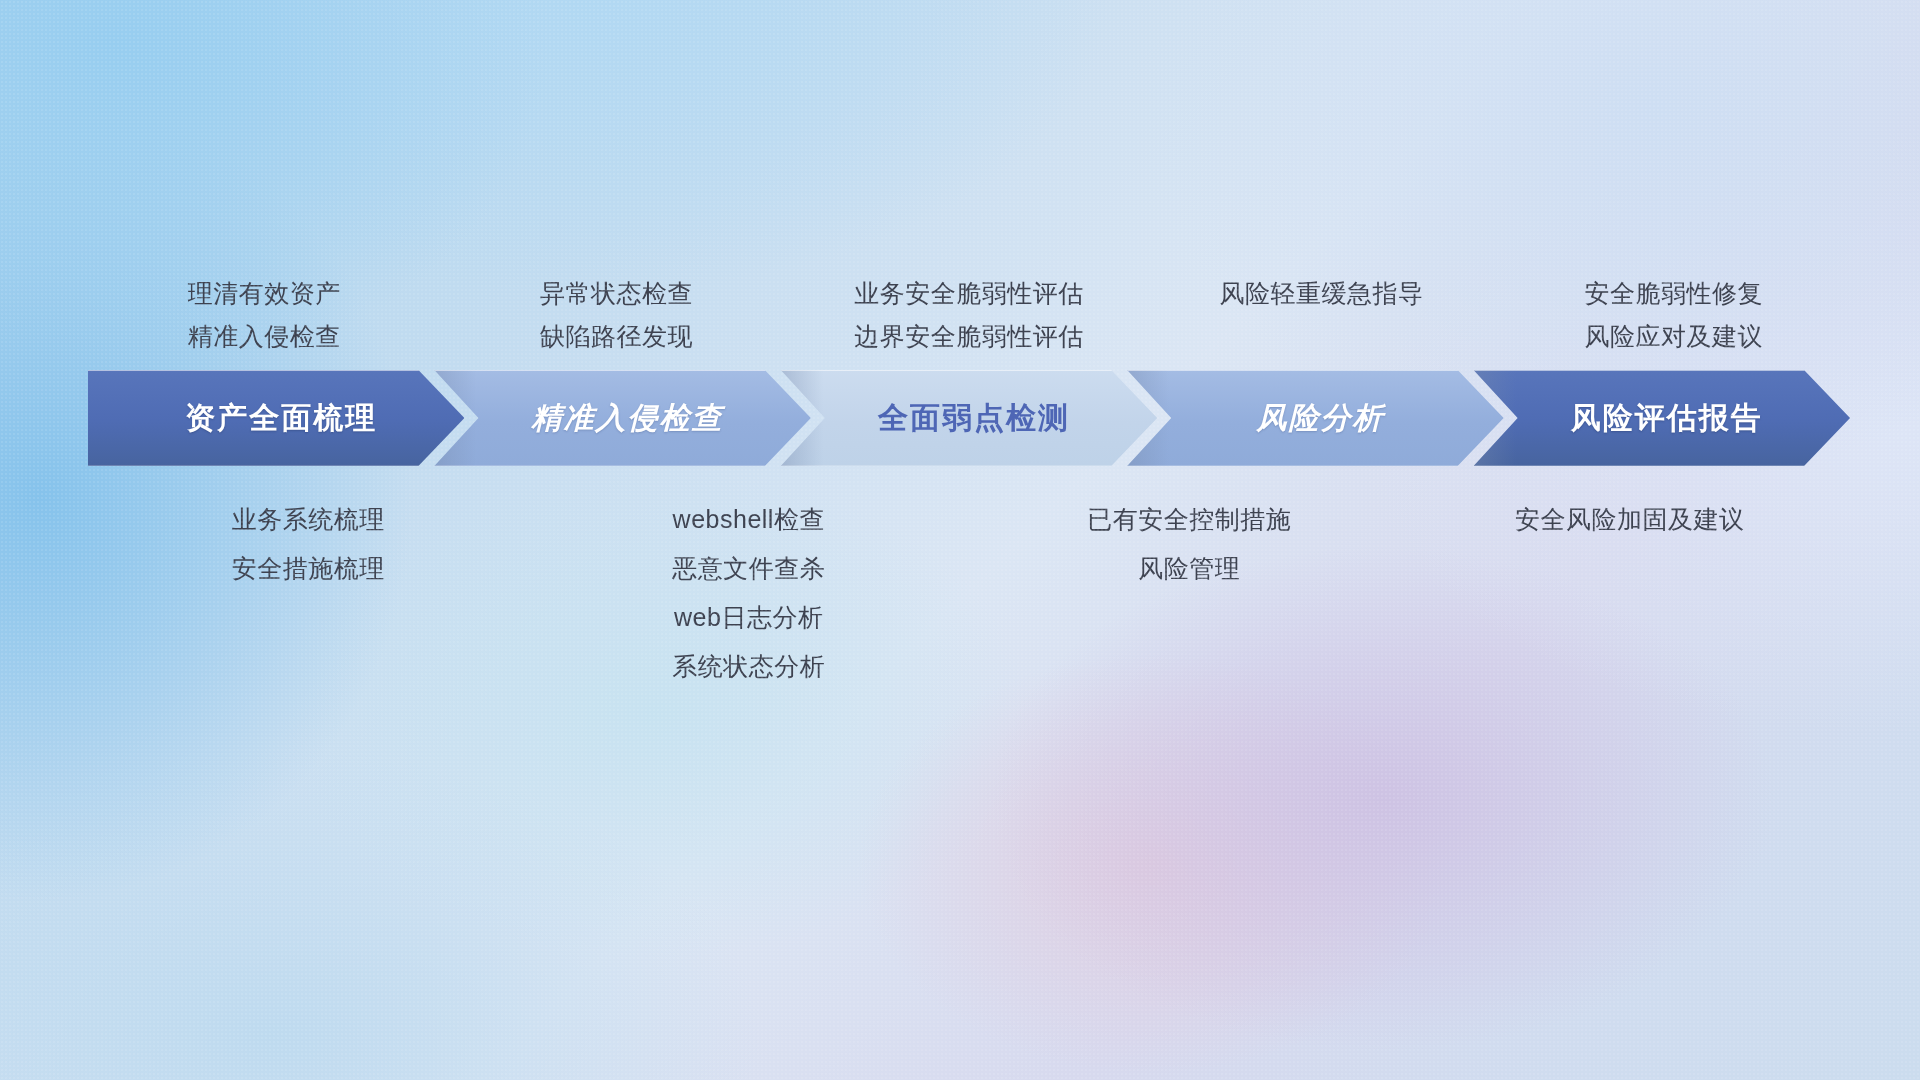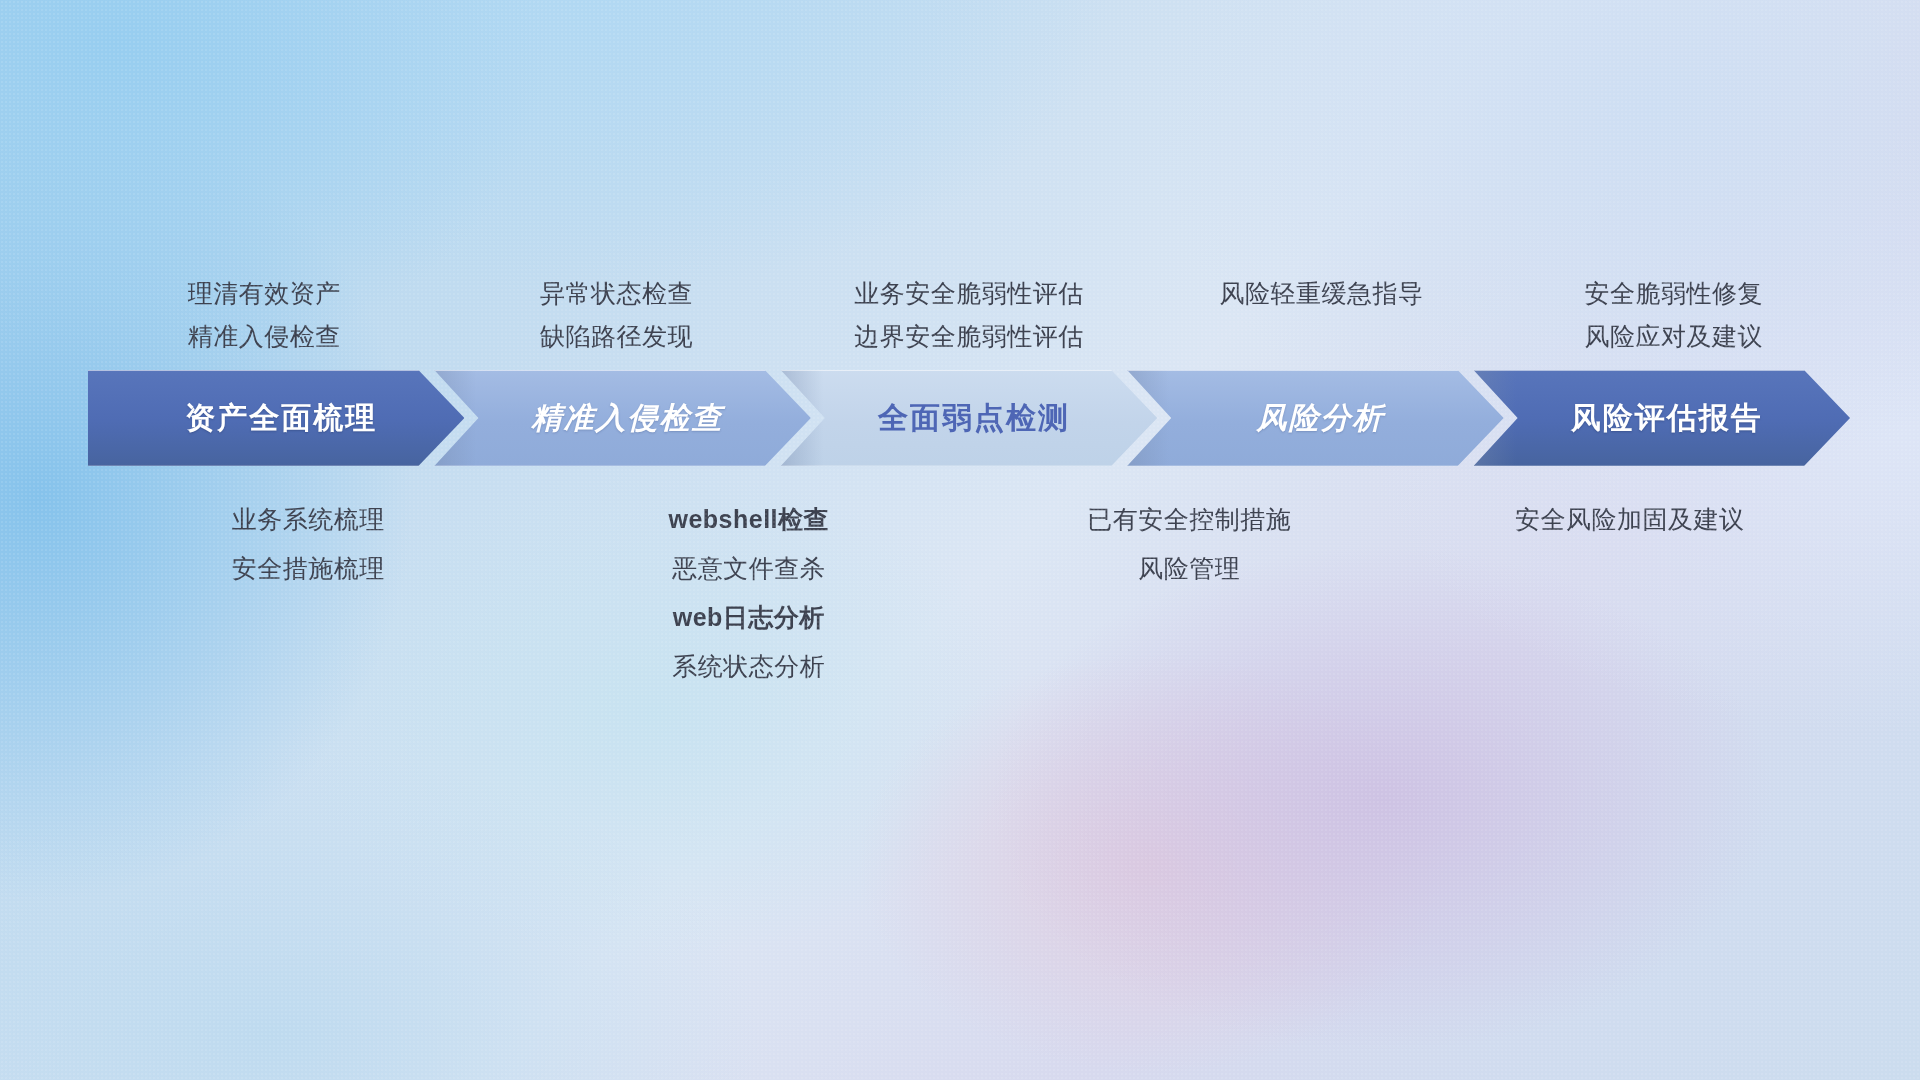--- a/index.html
+++ b/index.html
@@ -131,21 +131,21 @@
   }
   .bot-cell {
     flex: 1 1 0;
     text-align: center;
     color: #3d4250;
     font-size: 25px;
     line-height: 49px;
     letter-spacing: 0.5px;
   }
   .bot-cell .it { display: block; white-space: nowrap; }
-  .bot-cell .it.em { font-weight: bold; }
+  .bot-cell .it.em { font-weight: normal; }
 
   
   .footer {
     position: absolute;
     left: 100px;
     top: 877px;
     width: 1560px;
     color: #7d8596;
     font-size: 21px;
     line-height: 34px;

